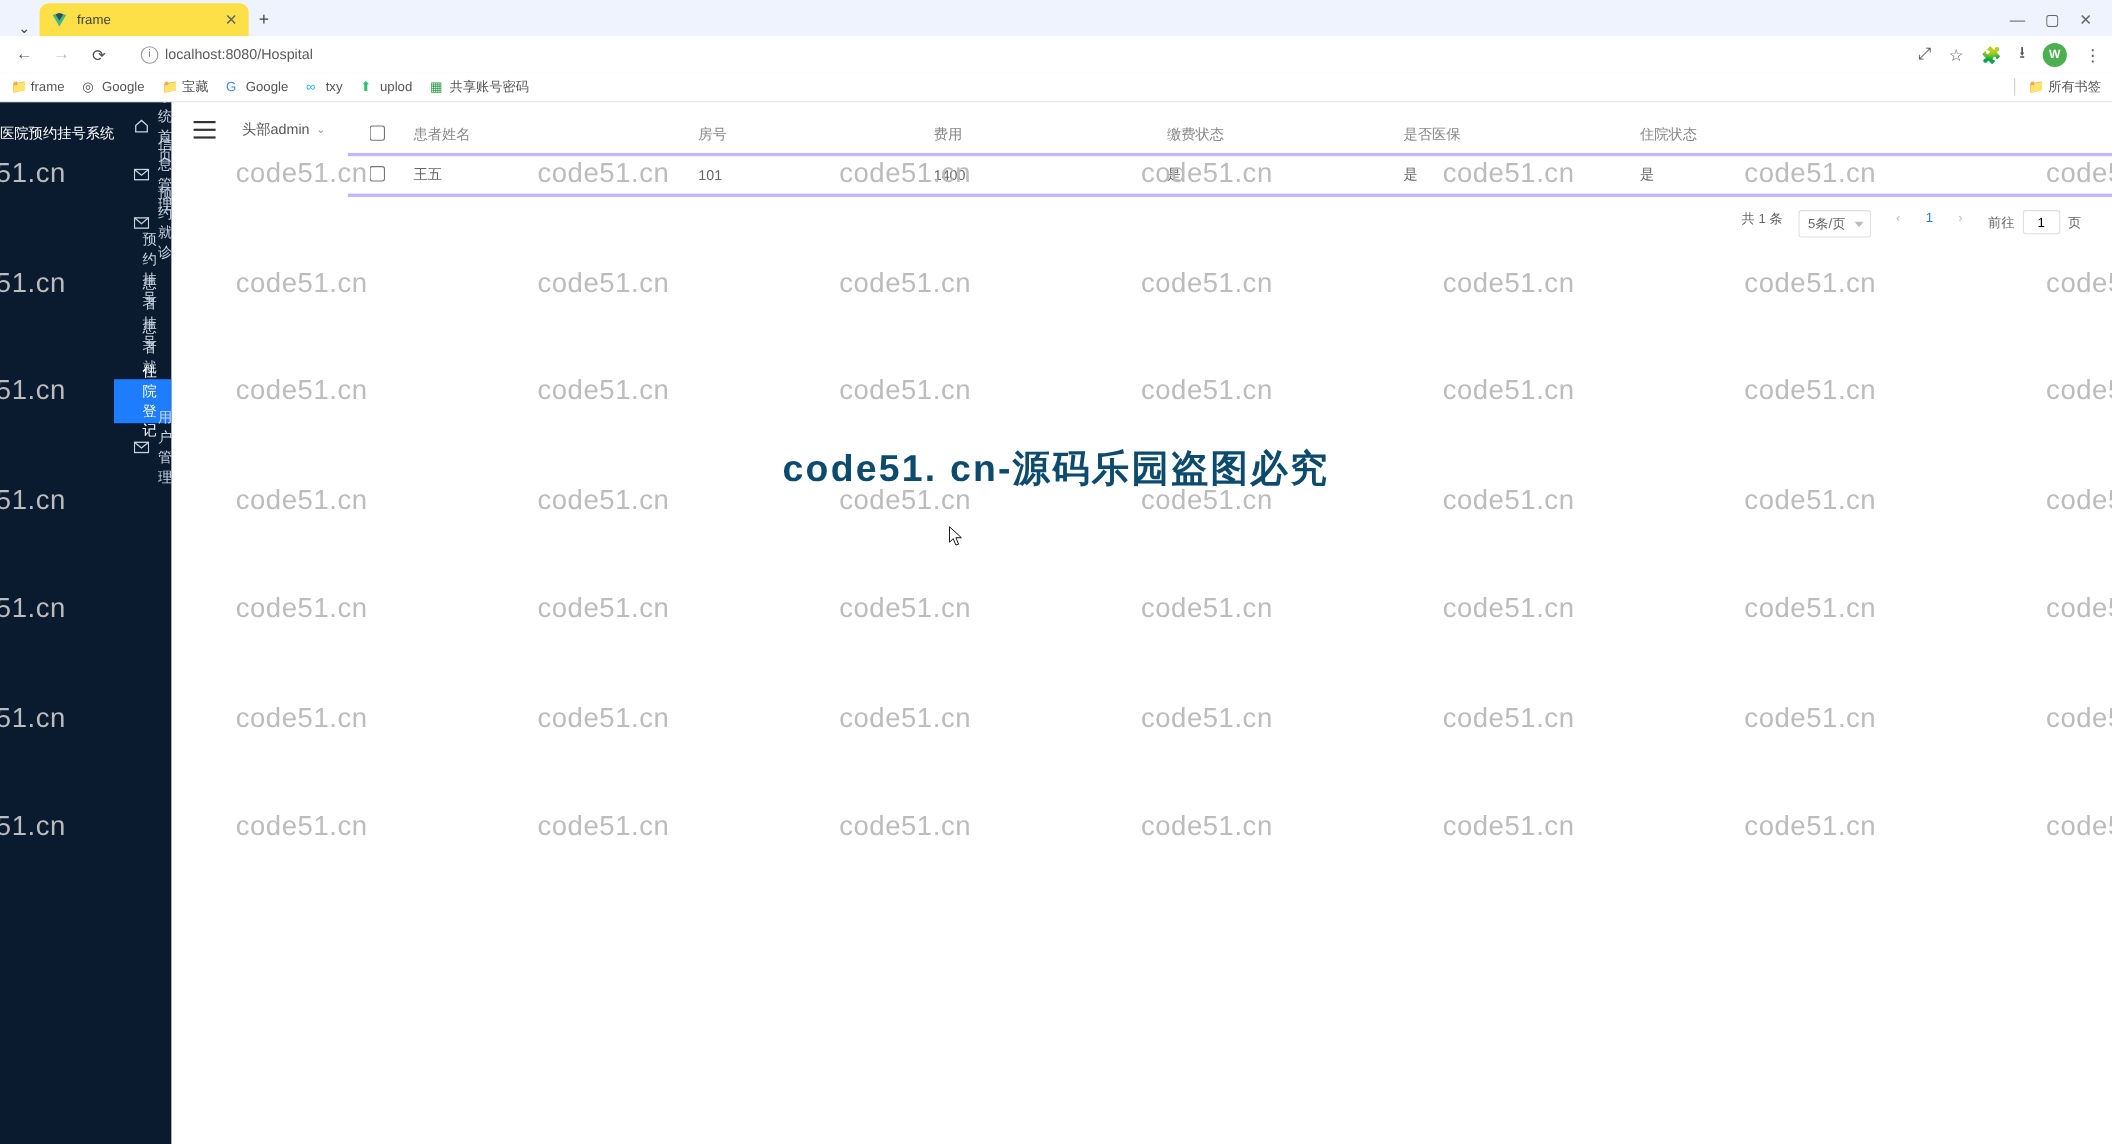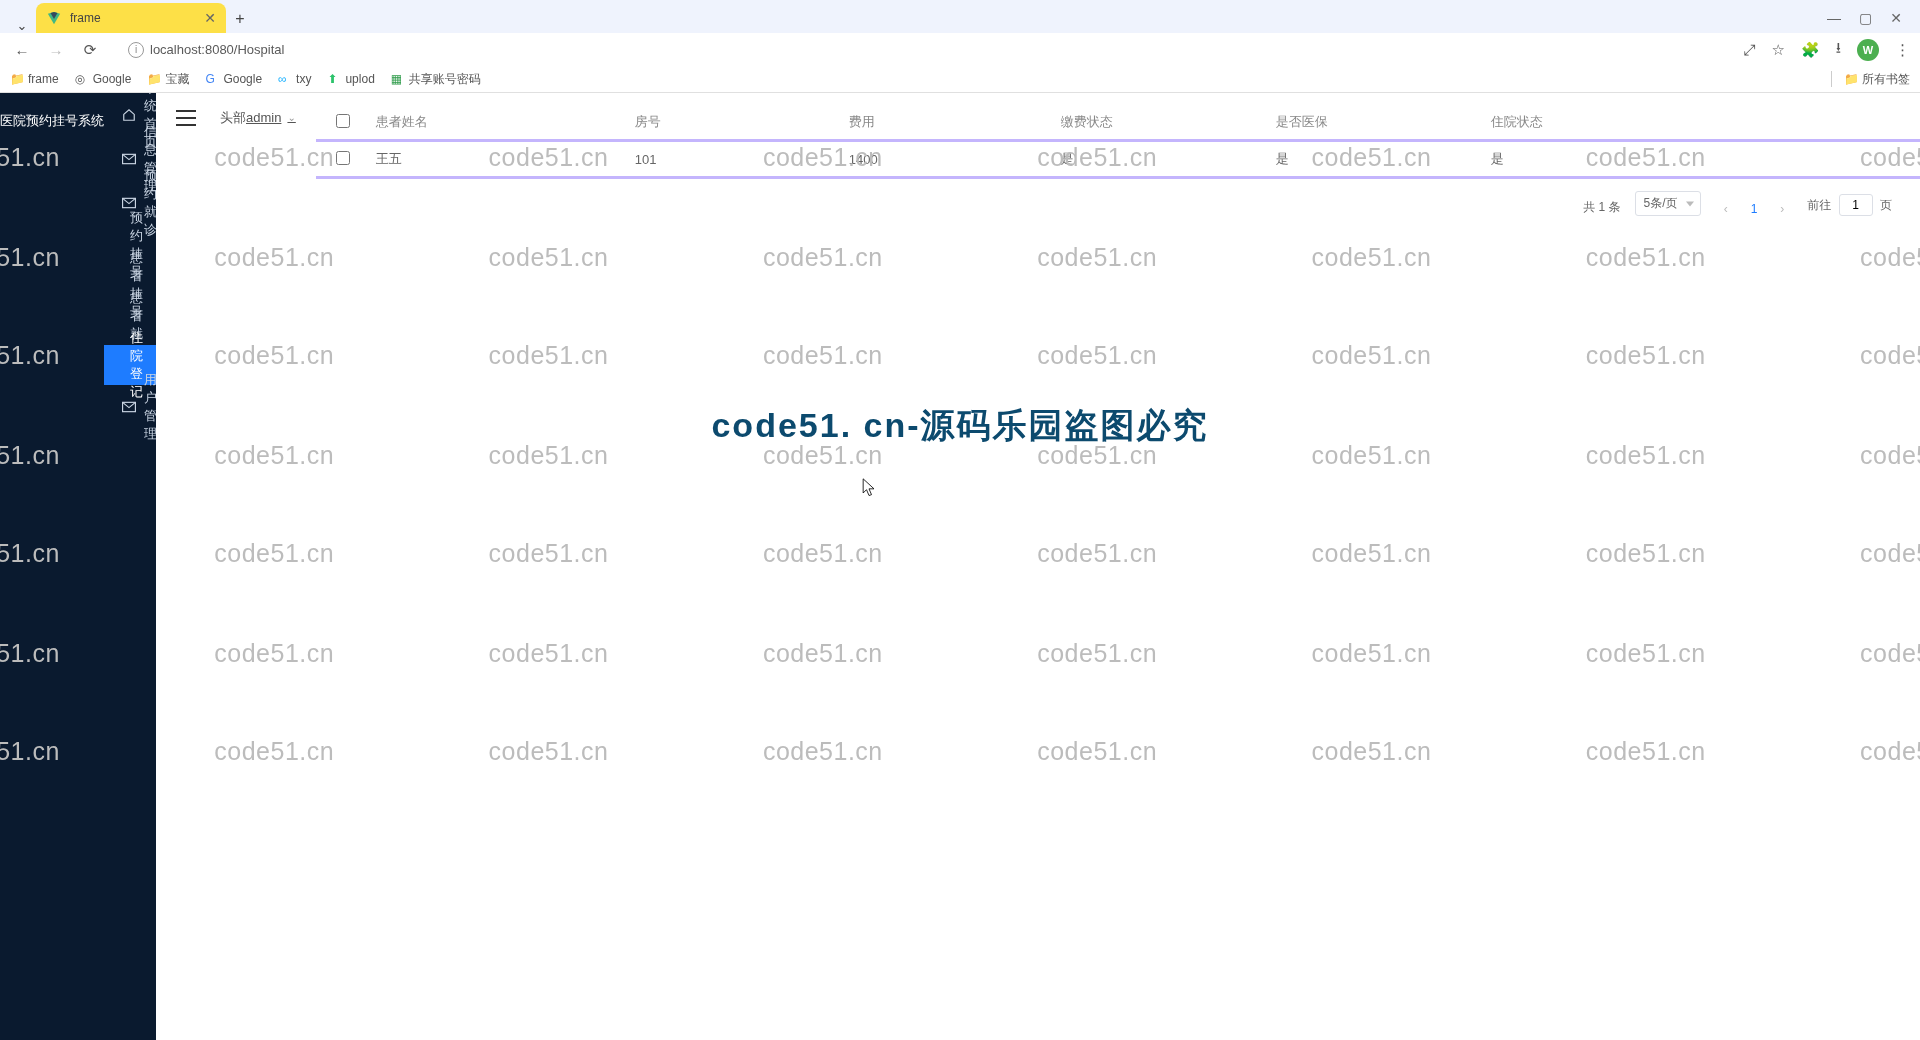--- a/index.html
+++ b/index.html
@@ -38,36 +38,36 @@
 .menu-item .mi-icon { width: 16px; margin-right: 8px; display: inline-flex; align-items: center; justify-content: center; }
 .menu-item .arrow { margin-left: auto; font-size: 10px; color: #97a6ba; }
 .submenu .menu-item { height: 40px; padding-left: 26px; font-size: 13px; }
 .menu-item.active { background: #1e7cff; color: #fff; }
 
 .main { flex: 1; display: flex; background: #fff; position: relative; }
 .topbar { height: 50px; display: flex; align-items: center; padding: 0 20px; border-bottom: 1px solid transparent; }
 .topbar .hamburger { width: 20px; height: 16px; display: flex; flex-direction: column; justify-content: space-between; cursor: pointer; margin-right: 24px; }
 .topbar .hamburger div { height: 2px; background: #333; }
 .topbar .bc { font-size: 13px; color: #555; }
-.topbar .user { margin-left: auto; font-size: 13px; color: #555; display: flex; align-items: center; gap: 6px; text-decoration: underline; }
+.topbar .user { margin-left: auto; font-size: 13px; color: #555; display: flex; align-items: center; gap: 6px; }
 
 .content { flex: 1; padding: 12px 0; overflow: auto; position: relative; }
 .table { width: 100%; font-size: 13px; color: #666; }
 .table .row { display: flex; align-items: center; height: 37px; padding: 0 20px; border-bottom: 3px solid #c4b5fd; }
 .table .row.head { color: #888; }
 .cell-check { width: 40px; }
 .cell-check input { width: 14px; height: 14px; }
 .cell-name { width: 215px; }
 .cell-room { width: 214px; margin-left: 44px; }
 .cell-fee  { width: 212px; }
 .cell-pay  { width: 215px; }
 .cell-ins  { width: 215px; }
 .cell-stat { flex: 1; }
 
-.pagination { display: flex; align-items: flex-end; justify-content: flex-end; gap: 14px; padding: 12px 28px; font-size: 12px; color: #666; }
+.pagination { display: flex; align-items: flex-start; justify-content: flex-end; gap: 14px; padding: 12px 28px; font-size: 12px; color: #666; }
 .pagination .page-size { border: 1px solid #dcdfe6; border-radius: 3px; padding: 3px 22px 3px 8px; position: relative; }
 .pagination .page-size::after { content: ""; position: absolute; right: 6px; top: 50%; width: 0; height: 0; border-left: 4px solid transparent; border-right: 4px solid transparent; border-top: 5px solid #bbb; transform: translateY(-50%); }
 .pagination .pager-btn { width: 22px; text-align: center; color: #bbb; }
 .pagination .current { color: #1e7cff; }
 .pagination .goto input { width: 34px; height: 22px; border: 1px solid #dcdfe6; border-radius: 3px; text-align: center; font-size: 12px; margin: 0 4px; }
 
 
 .wm-layer { position: absolute; top: 93px; left: 0; right: 0; bottom: 0; pointer-events: none; overflow: hidden; }
 .wm-row { position: absolute; left: -60px; right: -60px; display: flex; justify-content: space-between; }
 .wm { color: #bcbcbc; font-size: 25px; letter-spacing: 0.5px; white-space: nowrap; }

